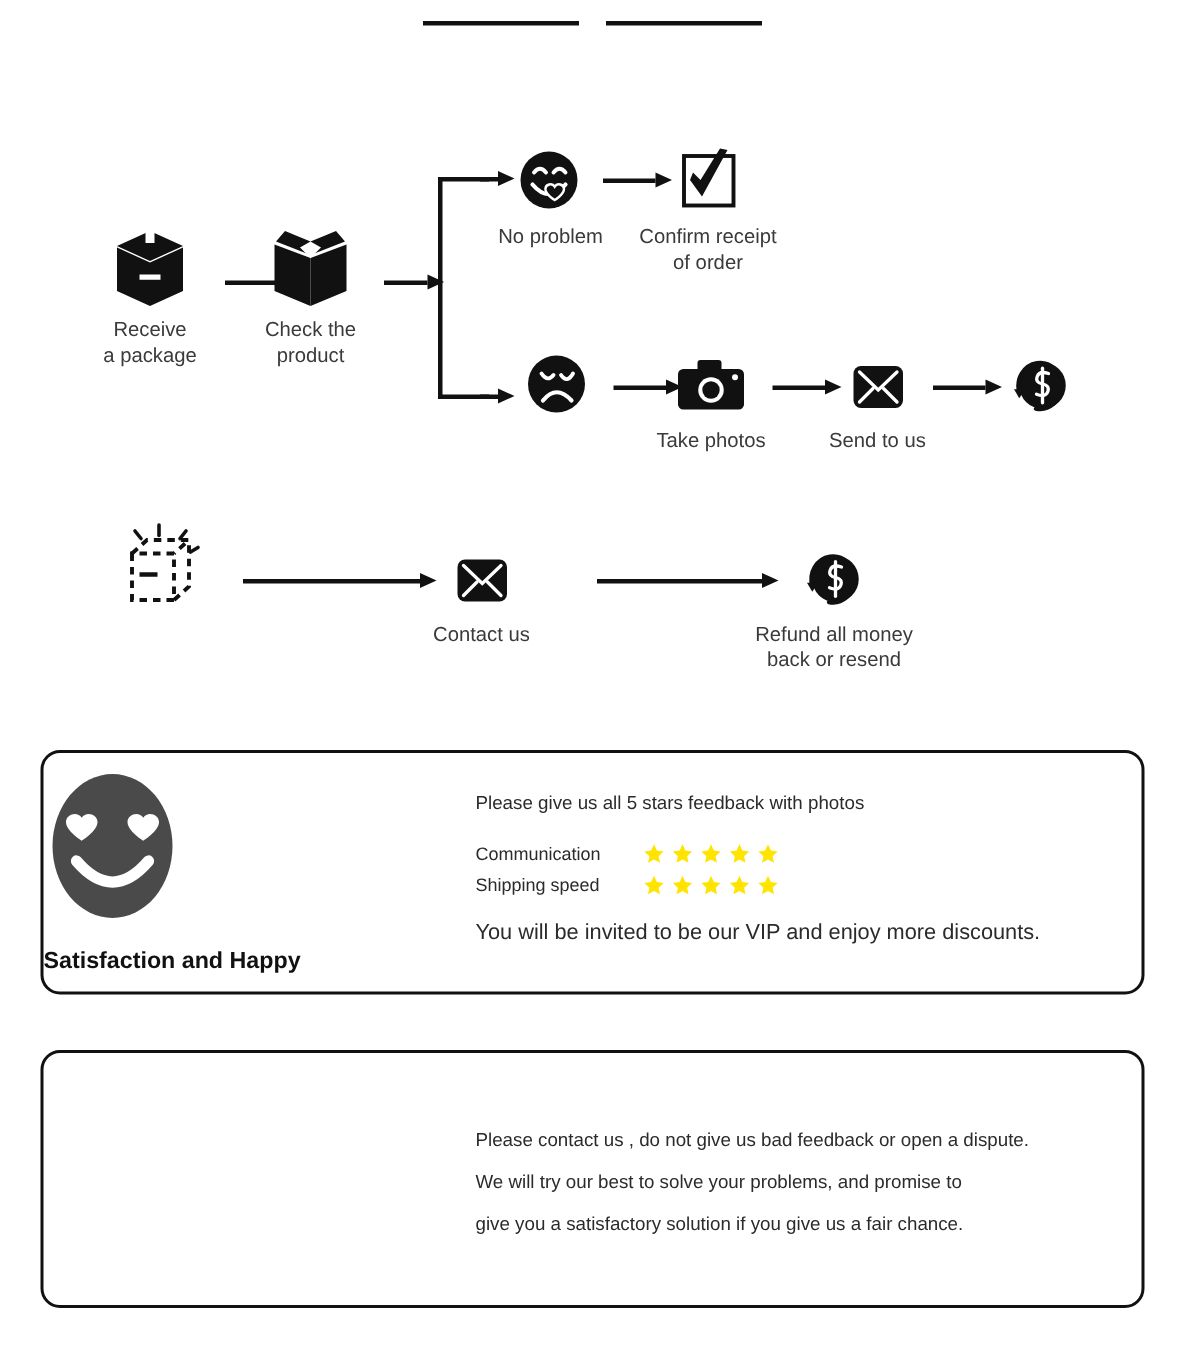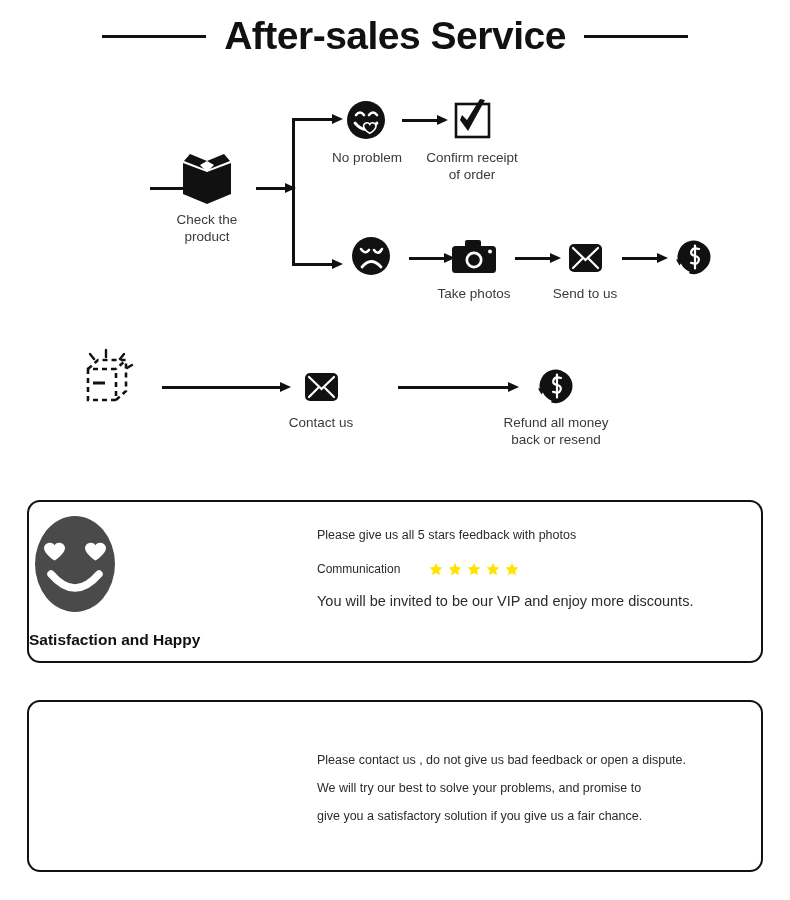--- a/index.html
+++ b/index.html
@@ -75,24 +75,36 @@
 
   .sad-para { font-size: 12.5px; color: #2b2b2b; line-height: 2.25; }
 </style>
 </head>
 <body>
 
 <div id="page">
 
   <div class="title-wrap">
     <div class="title-rule"></div>
-    <div class="title-text">After-sales Service</div>
     <div class="title-rule"></div>
   </div>
 
+  <div class="node" style="left:53px; top:150px; width:94px;">
+    <div class="icon-box" style="height:56px;">
+      <svg width="60" height="56" viewBox="0 0 60 56">
+        <polygon points="8,14 30,4 52,14 30,24" fill="#111"></polygon>
+        <polygon points="8,15 8,44 30,54 30,25" fill="#111"></polygon>
+        <polygon points="52,15 52,44 30,54 30,25" fill="#111"></polygon>
+        <polygon points="27,2 33,2 33,12 27,12" fill="#fff"></polygon>
+        <rect x="23" y="33" width="14" height="3.5" fill="#fff"></rect>
+      </svg>
+    </div>
+    <div class="cap" style="white-space:pre-line;">Receive
+a package</div>
+  </div>
 
   <div class="arrow" style="left:150px; top:183px; width:46px;">
     <div class="shaft" style="width:35px;"></div>
     <div class="head" style="left:35px;"></div>
   </div>
 
   <div class="node" style="left:162px; top:150px; width:90px;">
     <div class="icon-box" style="height:56px;">
       <svg width="62" height="56" viewBox="0 0 62 56">
         <polygon points="31,20 8,11 14,4 31,11" fill="#111"></polygon>
@@ -302,20 +314,40 @@
               </svg>
             <svg class="star" viewBox="0 0 24 24">
                 <polygon points="12,1.5 15.3,8.6 23,9.6 17.3,15 18.8,22.6 12,18.9 5.2,22.6 6.7,15 1,9.6 8.7,8.6" fill="#FFE400"></polygon>
               </svg>
             <svg class="star" viewBox="0 0 24 24">
                 <polygon points="12,1.5 15.3,8.6 23,9.6 17.3,15 18.8,22.6 12,18.9 5.2,22.6 6.7,15 1,9.6 8.7,8.6" fill="#FFE400"></polygon>
               </svg>
           </div>
         </div>
 
+        <div class="rate-row">
+          <div class="rate-label">Shipping speed</div>
+          <div class="stars">
+            <svg class="star" viewBox="0 0 24 24">
+                <polygon points="12,1.5 15.3,8.6 23,9.6 17.3,15 18.8,22.6 12,18.9 5.2,22.6 6.7,15 1,9.6 8.7,8.6" fill="#FFE400"></polygon>
+              </svg>
+            <svg class="star" viewBox="0 0 24 24">
+                <polygon points="12,1.5 15.3,8.6 23,9.6 17.3,15 18.8,22.6 12,18.9 5.2,22.6 6.7,15 1,9.6 8.7,8.6" fill="#FFE400"></polygon>
+              </svg>
+            <svg class="star" viewBox="0 0 24 24">
+                <polygon points="12,1.5 15.3,8.6 23,9.6 17.3,15 18.8,22.6 12,18.9 5.2,22.6 6.7,15 1,9.6 8.7,8.6" fill="#FFE400"></polygon>
+              </svg>
+            <svg class="star" viewBox="0 0 24 24">
+                <polygon points="12,1.5 15.3,8.6 23,9.6 17.3,15 18.8,22.6 12,18.9 5.2,22.6 6.7,15 1,9.6 8.7,8.6" fill="#FFE400"></polygon>
+              </svg>
+            <svg class="star" viewBox="0 0 24 24">
+                <polygon points="12,1.5 15.3,8.6 23,9.6 17.3,15 18.8,22.6 12,18.9 5.2,22.6 6.7,15 1,9.6 8.7,8.6" fill="#FFE400"></polygon>
+              </svg>
+          </div>
+        </div>
       </div>
 
       <div class="vip-line" style="margin-top:14px;">You will be invited to be our VIP and enjoy more discounts.</div>
     </div>
   </div>
 
   <div class="card" style="left:27px; top:700px; width:736px; height:172px;">
 
     <div style="position:absolute; left:288px; top:44px; width:430px;">
       <div class="sad-para">Please contact us , do not give us bad feedback or open a dispute.</div>

